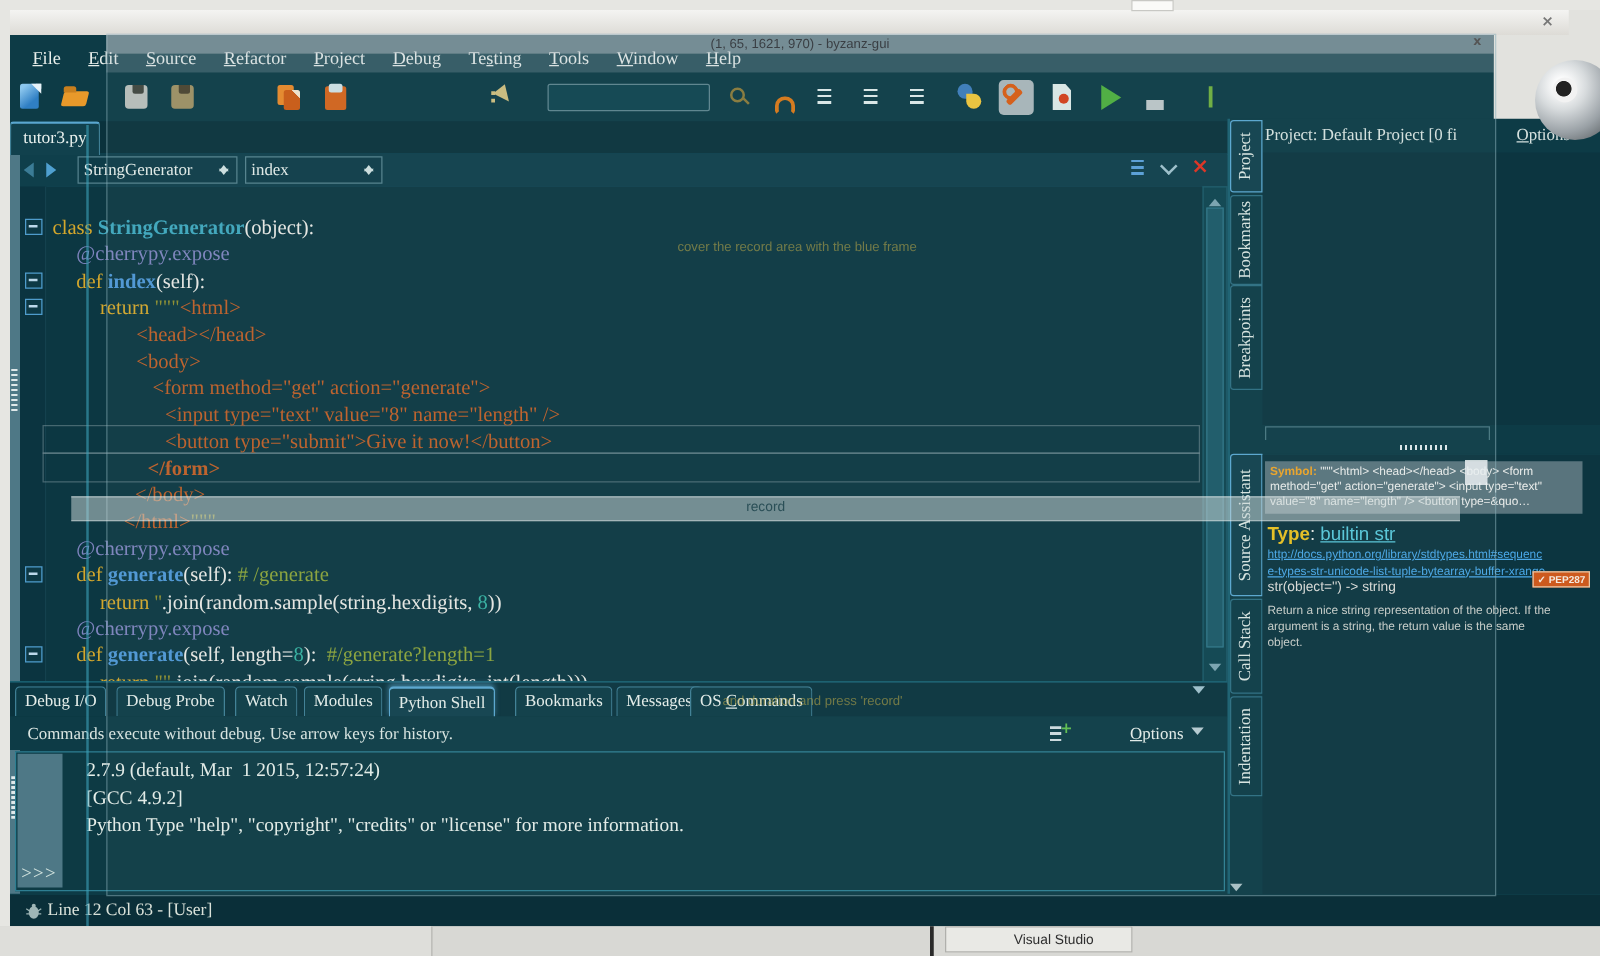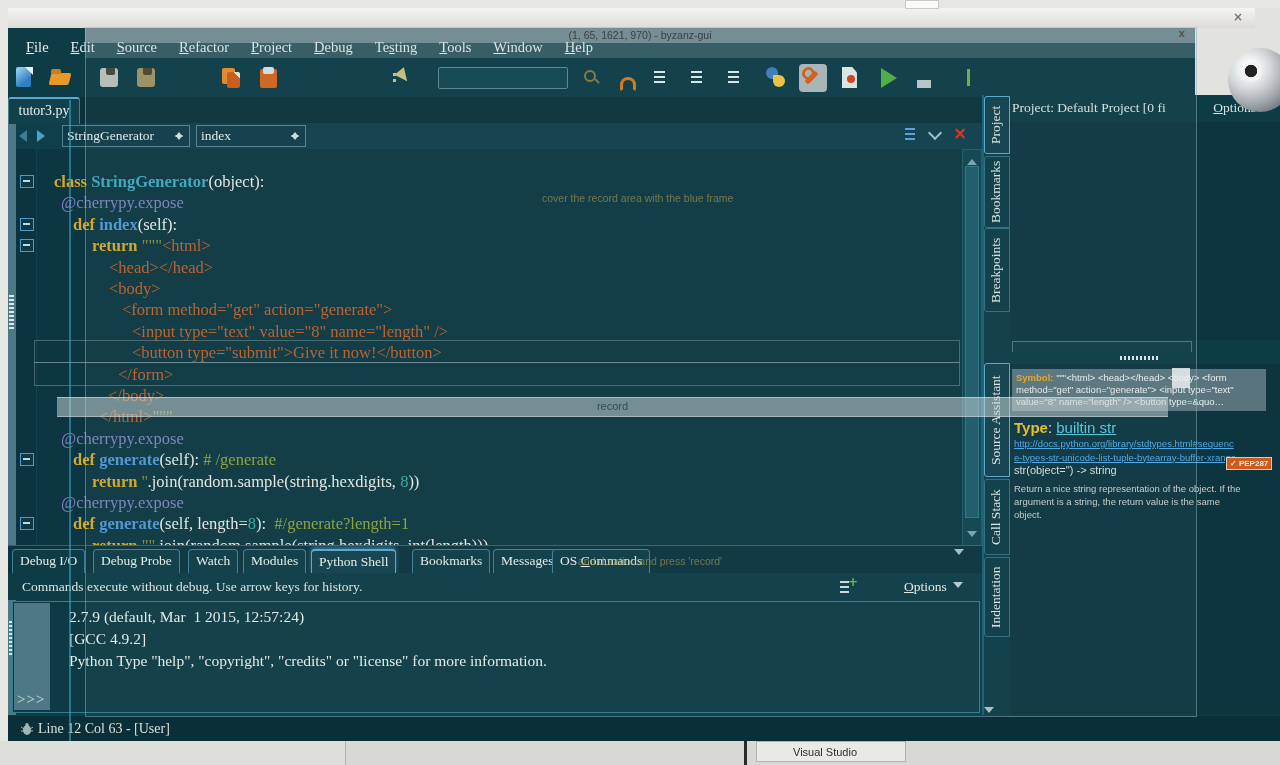--- a/index.html
+++ b/index.html
@@ -93,21 +93,21 @@
   .ic-close-red::before{content:"×";left:3px;top:-2px;color:#e03020;font:bold 17px "DejaVu Sans",sans-serif;}
 
   #left-strip{left:8px;top:123px;width:8px;height:592px;background:#4e7886;}
   .grip-v{position:absolute;left:1px;width:5px;height:34px;
       background:repeating-linear-gradient(180deg,#dfe8ea 0 2px,transparent 2px 4px);}
   #editor{left:16px;top:149px;width:946px;height:396px;background:#0c3742;overflow:hidden;}
   #fold-gutter{position:absolute;left:0;top:0;width:20px;height:396px;background:#0b3440;border-right:1px solid #14414e;}
   .fold{position:absolute;left:4px;width:12px;height:11px;border:1px solid #4f9ccc;background:#0d3945;}
   .fold::after{content:"";position:absolute;left:2px;top:4px;width:7px;height:2px;background:#bcd8ea;}
   .cl{position:absolute;left:26px;height:22px;white-space:pre;font-size:16.5px;line-height:21px;color:#e8e8e4;}
-  .tok-kw{color:#d4a72c;font-weight:bold;margin-left:12px;}
+  .tok-kw{color:#d4a72c;font-weight:normal;}
   .tok-cls{color:#3fa7bd;font-weight:bold;}
   .tok-fn{color:#4f97d5;font-weight:bold;}
   .tok-dec{color:#7e83bd;}
   .tok-st{color:#8f8f2f;}
   .tok-ht{color:#bf5f28;}
   .tok-cm{color:#8ba33a;}
   .tok-nm{color:#35b0a0;}
   .tok-pl{color:#e8e8e4;}
   .struct-box{position:absolute;left:18px;width:924px;border:1px solid rgba(165,185,190,.38);}
   #vscroll{left:962px;top:149px;width:18px;height:396px;background:#0e4450;border:1px solid #1d5a68;}
@@ -187,21 +187,21 @@
   #bz-grip{left:984px;top:707px;border:5px solid transparent;border-top:6px solid rgba(220,235,238,.75);z-index:42;}
 
   
   #top-strip{left:0;top:0;width:1280px;height:8px;background:#e6e6e2;z-index:20;}
   #top-notch{left:905px;top:0;width:32px;height:7px;background:#fafaf8;border:1px solid #c8c8c4;z-index:21;}
   #left-strip-desk{left:0;top:8px;width:8px;height:733px;background:#e6e6e2;z-index:20;}
   #taskbar{left:0;top:741px;width:1280px;height:24px;background:#d8d8d4;z-index:50;font-family:"Liberation Sans",sans-serif;}
   #tb-seg1{position:absolute;left:0;top:0;width:345px;height:24px;background:#dededa;border-right:1px solid #b4b4b0;}
   #tb-dark-div{position:absolute;left:744px;top:0;width:3px;height:24px;background:#2a2a2a;}
   #tb-vs-tab{position:absolute;left:756px;top:0;width:150px;height:21px;background:#e9e9e5;border:1px solid #b0b0ac;
-      color:#2e2e2e;font-size:11px;line-height:20px;padding-left:36px;box-sizing:border-box;}
+      color:#2e2e2e;font-size:11px;line-height:20px;padding-left:54px;box-sizing:border-box;}
 </style>
 </head>
 <body>
 
 <div id="screen">
 
   <div class="abs" id="wing-titlebar">
     <span id="wing-close">×</span>
   </div>
   <div class="abs" id="wing-body"></div>
@@ -324,21 +324,21 @@
     <div id="code-lines">
         <div class="cl" style="top: 22px; padding-left: 0px;"><span class="tok-kw">class </span><span class="tok-cls">StringGenerator</span><span class="tok-pl">(object):</span></div>
         <div class="cl" style="top: 43.4px; padding-left: 19px;"><span class="tok-dec">@cherrypy.expose</span></div>
         <div class="cl" style="top: 64.8px; padding-left: 19px;"><span class="tok-kw">def </span><span class="tok-fn">index</span><span class="tok-pl">(self):</span></div>
         <div class="cl" style="top: 86.2px; padding-left: 38px;"><span class="tok-kw">return </span><span class="tok-st">"""</span><span class="tok-ht">&lt;html&gt;</span></div>
         <div class="cl" style="top: 107.6px; padding-left: 67px;"><span class="tok-ht">&lt;head&gt;&lt;/head&gt;</span></div>
         <div class="cl" style="top: 129px; padding-left: 67px;"><span class="tok-ht">&lt;body&gt;</span></div>
         <div class="cl" style="top: 150.4px; padding-left: 80px;"><span class="tok-ht">&lt;form method="get" action="generate"&gt;</span></div>
         <div class="cl" style="top: 171.8px; padding-left: 90px;"><span class="tok-ht">&lt;input type="text" value="8" name="length" /&gt;</span></div>
         <div class="cl" style="top: 193.2px; padding-left: 90px;"><span class="tok-ht">&lt;button type="submit"&gt;Give it now!&lt;/button&gt;</span></div>
-        <div class="cl" style="top: 214.6px; padding-left: 76px;"><span class="tok-ht">&lt;/form&gt;</span></div>
+        <div class="cl" style="top: 214.6px; padding-left: 76px; font-weight: bold;"><span class="tok-ht">&lt;/form&gt;</span></div>
         <div class="cl" style="top: 236px; padding-left: 66px;"><span class="tok-ht">&lt;/body&gt;</span></div>
         <div class="cl" style="top: 257.4px; padding-left: 57px;"><span class="tok-ht">&lt;/html&gt;</span><span class="tok-st">"""</span></div>
         <div class="cl" style="top: 278.8px; padding-left: 19px;"><span class="tok-dec">@cherrypy.expose</span></div>
         <div class="cl" style="top: 300.2px; padding-left: 19px;"><span class="tok-kw">def </span><span class="tok-fn">generate</span><span class="tok-pl">(self): </span><span class="tok-cm"># /generate</span></div>
         <div class="cl" style="top: 321.6px; padding-left: 38px;"><span class="tok-kw">return </span><span class="tok-st">''</span><span class="tok-pl">.join(random.sample(string.hexdigits, </span><span class="tok-nm">8</span><span class="tok-pl">))</span></div>
         <div class="cl" style="top: 343px; padding-left: 19px;"><span class="tok-dec">@cherrypy.expose</span></div>
         <div class="cl" style="top: 364.4px; padding-left: 19px;"><span class="tok-kw">def </span><span class="tok-fn">generate</span><span class="tok-pl">(self, length=</span><span class="tok-nm">8</span><span class="tok-pl">):  </span><span class="tok-cm">#/generate?length=1</span></div>
         <div class="cl" style="top: 385.8px; padding-left: 38px;"><span class="tok-kw">return </span><span class="tok-st">""</span><span class="tok-pl">.join(random.sample(string.hexdigits, int(length)))</span></div>
       </div>
   <span class="fold" style="top: 26px;"></span>

